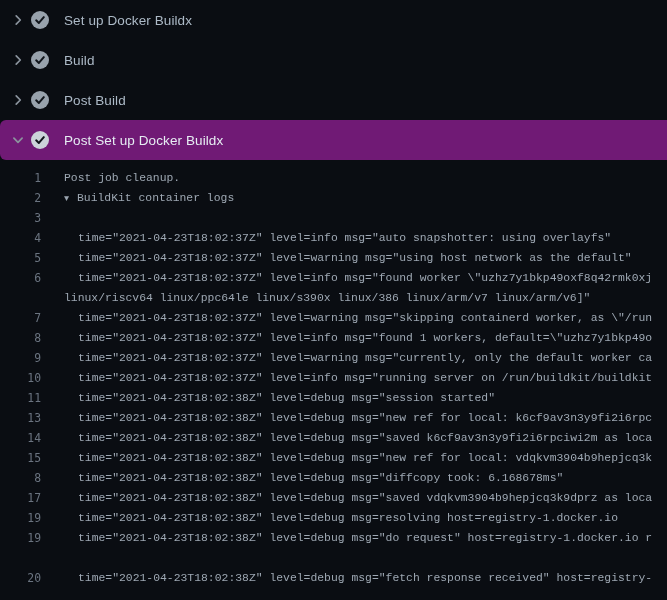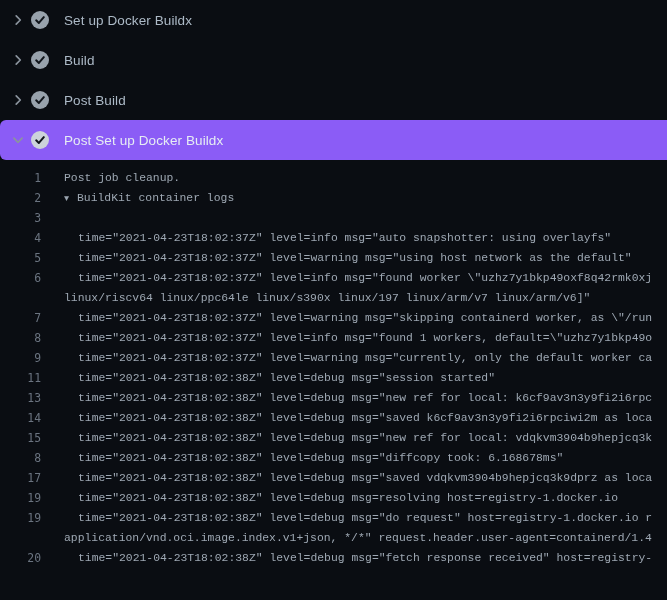--- a/index.html
+++ b/index.html
@@ -7,21 +7,21 @@
     width:667px;height:600px;overflow:hidden;position:relative;
     background:#0a0d12;font-family:"Liberation Sans",sans-serif;
   }
   
   .steps{width:100%;}
   .step{
     height:40px;display:flex;align-items:center;cursor:pointer;
     color:#adbac7;
   }
   .step.expanded{
-    background:#8b5cf6;border-radius:6px 0 0 6px;color:#e6edf3;
+    background:#701a75;border-radius:6px 0 0 6px;color:#e6edf3;
   }
   .chev{width:16px;height:16px;margin-left:10px;flex:none;display:flex;align-items:center;justify-content:center;color:#8b949e;}
   .chev svg{display:block;}
   .step.expanded .chev svg{transform:rotate(90deg);}
   .check{width:18px;height:18px;margin-left:5px;flex:none;display:flex;align-items:center;justify-content:center;color:#98a2ac;}
   .step.expanded .check{color:#ccd3da;}
   .check svg{display:block;}
   .step-title{margin-left:15px;font-size:13.5px;letter-spacing:.1px;}
   
   .log{
@@ -131,38 +131,42 @@
     <span class="ltext">time="2021-04-23T18:02:37Z" level=warning msg="using host network as the default"</span>
   </div>
 
   <div class="lrow group-indent">
     <span class="lnum">6</span>
     <span class="ltext">time="2021-04-23T18:02:37Z" level=info msg="found worker \"uzhz7y1bkp49oxf8q42rmk0xj</span>
   </div>
 
   <div class="lrow base-indent">
     <span class="lnum"></span>
-    <span class="ltext">linux/riscv64 linux/ppc64le linux/s390x linux/197 linux/arm/v7 linux/arm/v6]"</span>
+    <span class="ltext">linux/riscv64 linux/ppc64le linux/s390x linux/386 linux/arm/v7 linux/arm/v6]"</span>
   </div>
 
   <div class="lrow group-indent">
     <span class="lnum">7</span>
     <span class="ltext">time="2021-04-23T18:02:37Z" level=warning msg="skipping containerd worker, as \"/run</span>
   </div>
 
   <div class="lrow group-indent">
     <span class="lnum">8</span>
     <span class="ltext">time="2021-04-23T18:02:37Z" level=info msg="found 1 workers, default=\"uzhz7y1bkp49o</span>
   </div>
 
   <div class="lrow group-indent">
     <span class="lnum">9</span>
     <span class="ltext">time="2021-04-23T18:02:37Z" level=warning msg="currently, only the default worker ca</span>
   </div>
 
+  <div class="lrow group-indent">
+    <span class="lnum">10</span>
+    <span class="ltext">time="2021-04-23T18:02:37Z" level=info msg="running server on /run/buildkit/buildkit</span>
+  </div>
 
   <div class="lrow group-indent">
     <span class="lnum">11</span>
     <span class="ltext">time="2021-04-23T18:02:38Z" level=debug msg="session started"</span>
   </div>
 
   <div class="lrow group-indent">
     <span class="lnum">13</span>
     <span class="ltext">time="2021-04-23T18:02:38Z" level=debug msg="new ref for local: k6cf9av3n3y9fi2i6rpc</span>
   </div>
@@ -193,21 +197,20 @@
     <span class="ltext">time="2021-04-23T18:02:38Z" level=debug msg=resolving host=registry-1.docker.io</span>
   </div>
 
   <div class="lrow group-indent">
     <span class="lnum">19</span>
     <span class="ltext">time="2021-04-23T18:02:38Z" level=debug msg="do request" host=registry-1.docker.io r</span>
   </div>
 
   <div class="lrow base-indent">
     <span class="lnum"></span>
-    <span class="ltext">application/vnd.oci.image.index.v1+json, */*" request.header.user-agent=containerd/1.4</span>
   </div>
 
   <div class="lrow group-indent">
     <span class="lnum">20</span>
     <span class="ltext">time="2021-04-23T18:02:38Z" level=debug msg="fetch response received" host=registry-</span>
   </div>
 </div>
 </div>
 
 </body></html>

